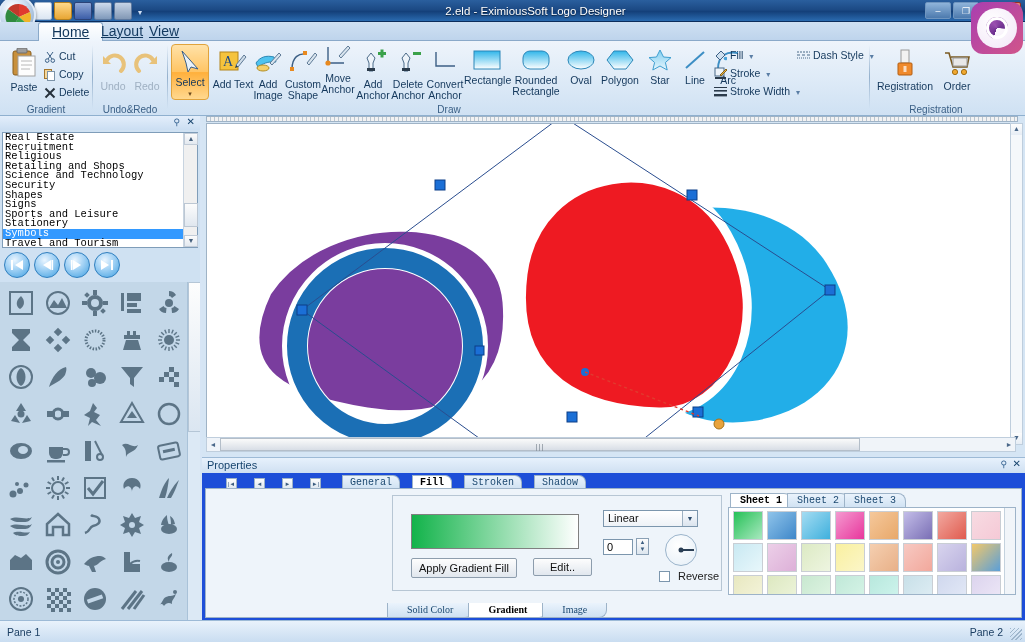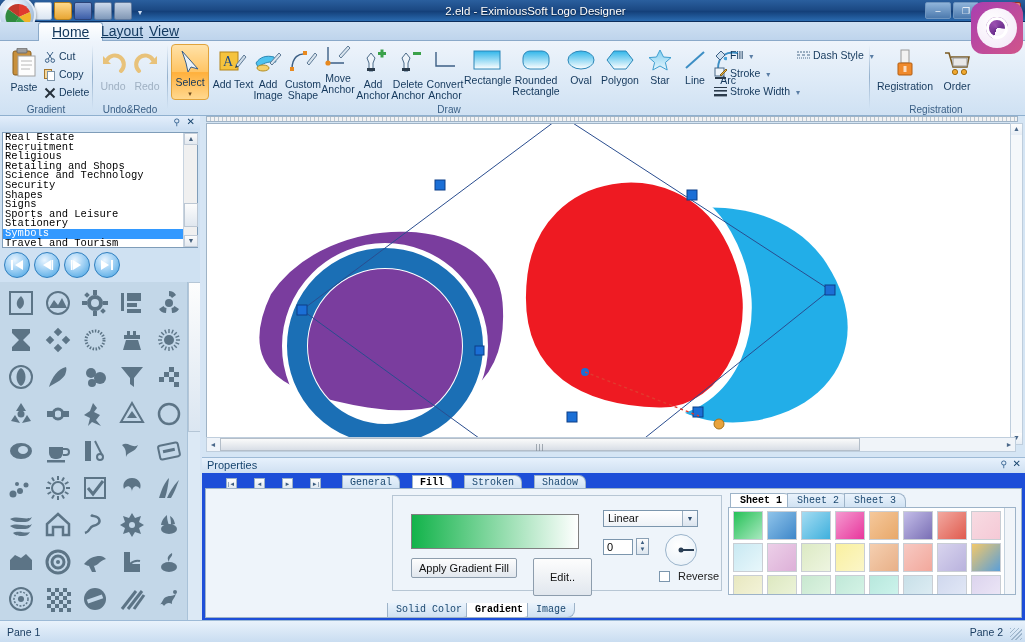--- a/index.html
+++ b/index.html
@@ -251,22 +251,22 @@
     border:1px solid #9db3c8; border-bottom:none; border-radius:0 8px 0 0; margin-left:-5px;}
   .shtab.active{ background:#ffffff; font-weight:bold; color:#000; margin-left:0; }
   .swgrid { position:absolute; left:2px; top:14px; width:288px; height:88px;
     background:#ffffff; border:1px solid #9db3c8; overflow:hidden; }
   .swrow { display:flex; gap:4px; padding:3px 4px 0; }
   .sw { width:30px; height:29px; border:1px solid #c9ced4; }
   .swsb{ position:absolute; right:0; top:0; width:11px; height:86px; background:#f1f5f9;
     border-left:1px solid #c4d2de;}
 
   .bottabs { position:absolute; left:186px; bottom:-1px; display:flex; }
-  .btab { font-family:Liberation Mono, monospace; font-size:10px; color:#1b4870;
-    padding:1px 8px 2px; background:linear-gradient(#eaf3fc,#cfe1f2);
+  .btab { font-family:Liberation Serif, serif; font-size:10px; color:#1b4870;
+    padding:1px 19px 2px; background:linear-gradient(#eaf3fc,#cfe1f2);
     border:1px solid #9db3c8; border-top:none; border-radius:0 0 8px 0; margin-left:-5px;}
   .btab.active{ background:#ffffff; font-weight:bold; color:#000; }
 
   
   .status {
     position:absolute; left:0; bottom:0; width:1025px; height:22px;
     background:linear-gradient(#e9f2fb,#c9ddf1);
     border-top:1px solid #9dbad6; font-size:10.5px; color:#1c3f63;
   }
   .status .p1 { position:absolute; left:7px; top:5px; }
@@ -1141,21 +1141,21 @@
 
     <div class="pbody">
 
 
       <div class="gradbox">
         <div class="gradprev" id="gradprev" style="background: linear-gradient(to right, rgb(18, 179, 74), rgb(255, 255, 255));"></div>
         <div style="position:absolute; left:18px; top:62px;">
           <span class="btn">Apply Gradient Fill</span>
         </div>
         <div style="position:absolute; left:140px; top:62px;">
-          <span class="btn" style="padding:12px 16px">Edit..</span>
+          <span class="btn" style="padding:2px 16px">Edit..</span>
         </div>
 
         <div class="selectbox" style="left:210px; top:14px; width:95px;">
           <span>Linear</span>
           <span class="ar">▼</span>
         </div>
 
         <div style="position:absolute; left:210px; top:42px;">
           <span class="tfield" style="width:30px">0</span>
           <span class="spin">

